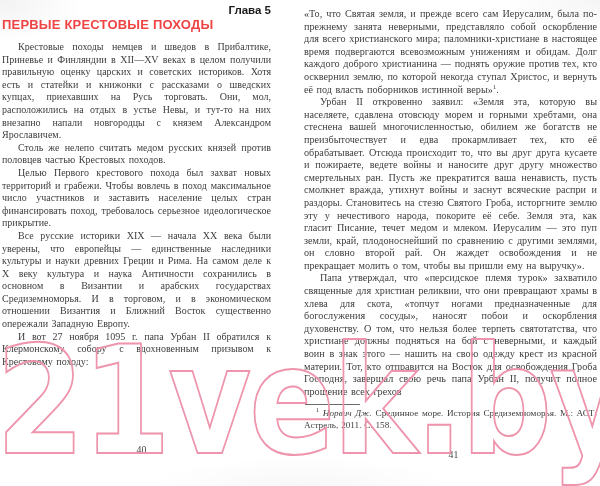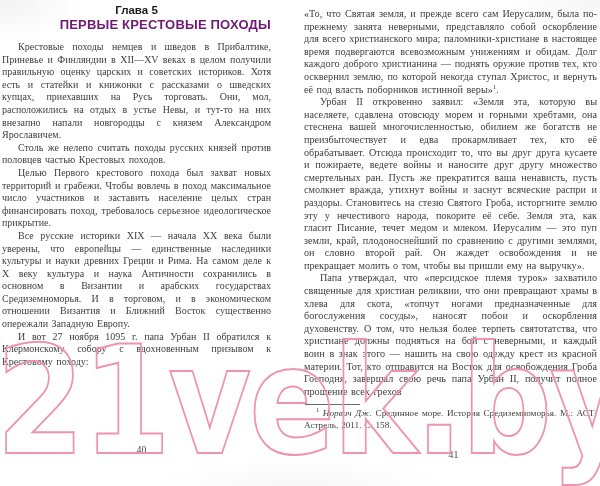--- a/index.html
+++ b/index.html
@@ -27,26 +27,26 @@
     left: 2px; top: 3px; width: 269px; height: 478px;
     font-size: 10px; line-height: 12.6px;
   }
   .page-right {
     left: 304px; top: 8px; width: 293px; height: 474px;
     font-size: 10.2px; line-height: 12.6px;
   }
   .chapter-label {
     font-family: "Liberation Sans", sans-serif;
     font-weight: bold; font-size: 11.5px; line-height: 14px;
-    text-align: center; color: #1c1c1c;
+    text-align: right; color: #1c1c1c;
   }
   .chapter-title {
     font-family: "Liberation Sans", sans-serif;
     font-weight: bold; font-size: 13px; line-height: 15px;
-    text-align: right; color: #701a75;
+    text-align: left; color: #ef4444;
     margin: 0 0 9px 0; letter-spacing: 0.2px;
   }
   p.body {
     margin: 0;
     text-align: justify;
     word-spacing: 1px;
   }
   p.ind { text-indent: 16px; }
   sup.fn-ref {
     font-size: 6.5px; line-height: 0;
@@ -92,21 +92,21 @@
 </style>
 </head>
 <body>
 
 <div class="scan-surface"></div>
 
 <div class="page page-left">
   <div class="chapter-label">Глава 5</div>
   <h1 class="chapter-title">ПЕРВЫЕ КРЕСТОВЫЕ ПОХОДЫ</h1>
   <p class="body ind">Крестовые походы немцев и шведов в Прибалтике, Приневье и Финляндии в XII—XV веках в целом получили правильную оценку царских и советских историков. Хотя есть и статейки и книжонки с рассказами о шведских купцах, приехавших на Русь торговать. Они, мол, расположились на отдых в устье Невы, и тут-то на них внезапно напали новгородцы с князем Александром Ярославичем.</p>
-  <p class="body ind">Столь же нелепо считать походы русских князей против половцев частью Крестовых походов.</p>
+  <p class="body ind">Столь же нелепо считать медом русских князей против половцев частью Крестовых походов.</p>
   <p class="body ind">Целью Первого крестового похода был захват новых территорий и грабежи. Чтобы вовлечь в поход максимальное число участников и заставить население целых стран финансировать поход, требовалось серьезное идеологическое прикрытие.</p>
   <p class="body ind">Все русские историки XIX — начала XX века были уверены, что европейцы — единственные наследники культуры и науки древних Греции и Рима. На самом деле к X веку культура и наука Античности сохранились в основном в Византии и арабских государствах Средиземноморья. И в торговом, и в экономическом отношении Византия и Ближний Восток существенно опережали Западную Европу.</p>
   <p class="body ind">И вот 27 ноября 1095 г. папа Урбан II обратился к Клермонскому собору с вдохновенным призывом к Крестовому походу:</p>
   <div class="page-number">40</div>
 </div>
 
 <div class="page page-right">
   <p class="body"><span>«То, что Святая земля, и прежде всего сам Иерусалим, была по-прежнему занята неверными, представляло собой оскорбление для всего христианского мира; паломники-христиане в настоящее время подвергаются всевозможным унижениям и обидам. Долг каждого доброго христианина — поднять оружие против тех, кто осквернил землю, по которой некогда ступал Христос, и вернуть её под власть поборников истинной веры»</span><sup class="fn-ref">1</sup><span>.</span></p>
   <p class="body ind">Урбан II откровенно заявил: «Земля эта, которую вы населяете, сдавлена отовсюду морем и горными хребтами, она стеснена вашей многочисленностью, обилием же богатств не преизбыточествует и едва прокармливает тех, кто её обрабатывает. Отсюда происходит то, что вы друг друга кусаете и пожираете, ведете войны и наносите друг другу множество смертельных ран. Пусть же прекратится ваша ненависть, пусть смолкнет вражда, утихнут войны и заснут всяческие распри и раздоры. Становитесь на стезю Святого Гроба, исторгните землю эту у нечестивого народа, покорите её себе. Земля эта, как гласит Писание, течет медом и млеком. Иерусалим — это пуп земли, край, плодоноснейший по сравнению с другими землями, он словно второй рай. Он жаждет освобождения и не прекращает молить о том, чтобы вы пришли ему на выручку».</p>
   <p class="body ind">Папа утверждал, что «персидское племя турок» захватило священные для христиан реликвии, что они превращают храмы в хлева для скота, «топчут ногами предназначенные для богослужения сосуды», наносят побои и оскорбления духовенству. О том, что нельзя более терпеть святотатства, что христиане должны подняться на бой с неверными, и каждый воин в знак этого — нашить на свою одежду крест из красной материи. Тот, кто отправится на Восток для освобождения Гроба Господня, завершал свою речь папа Урбан II, получит полное прощение всех грехов</p>

